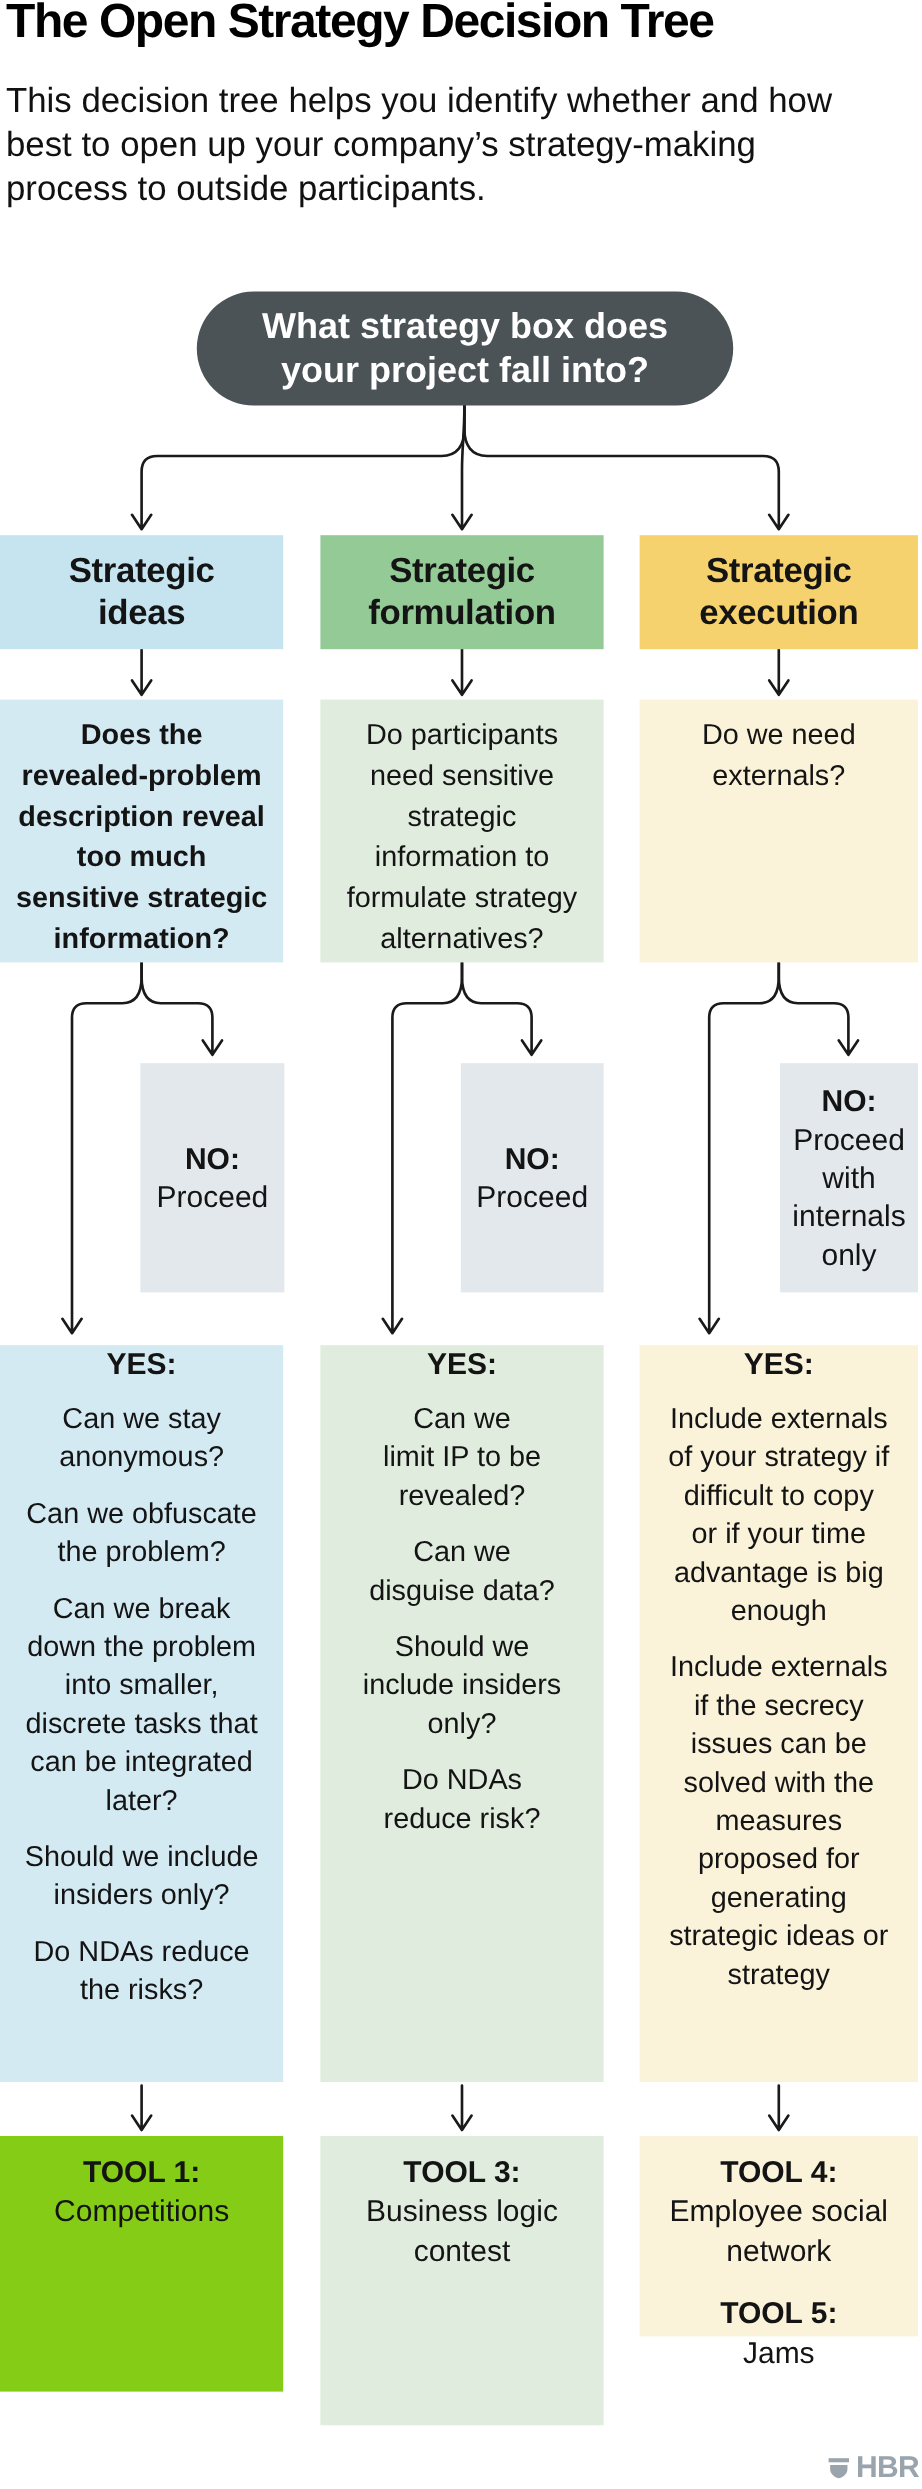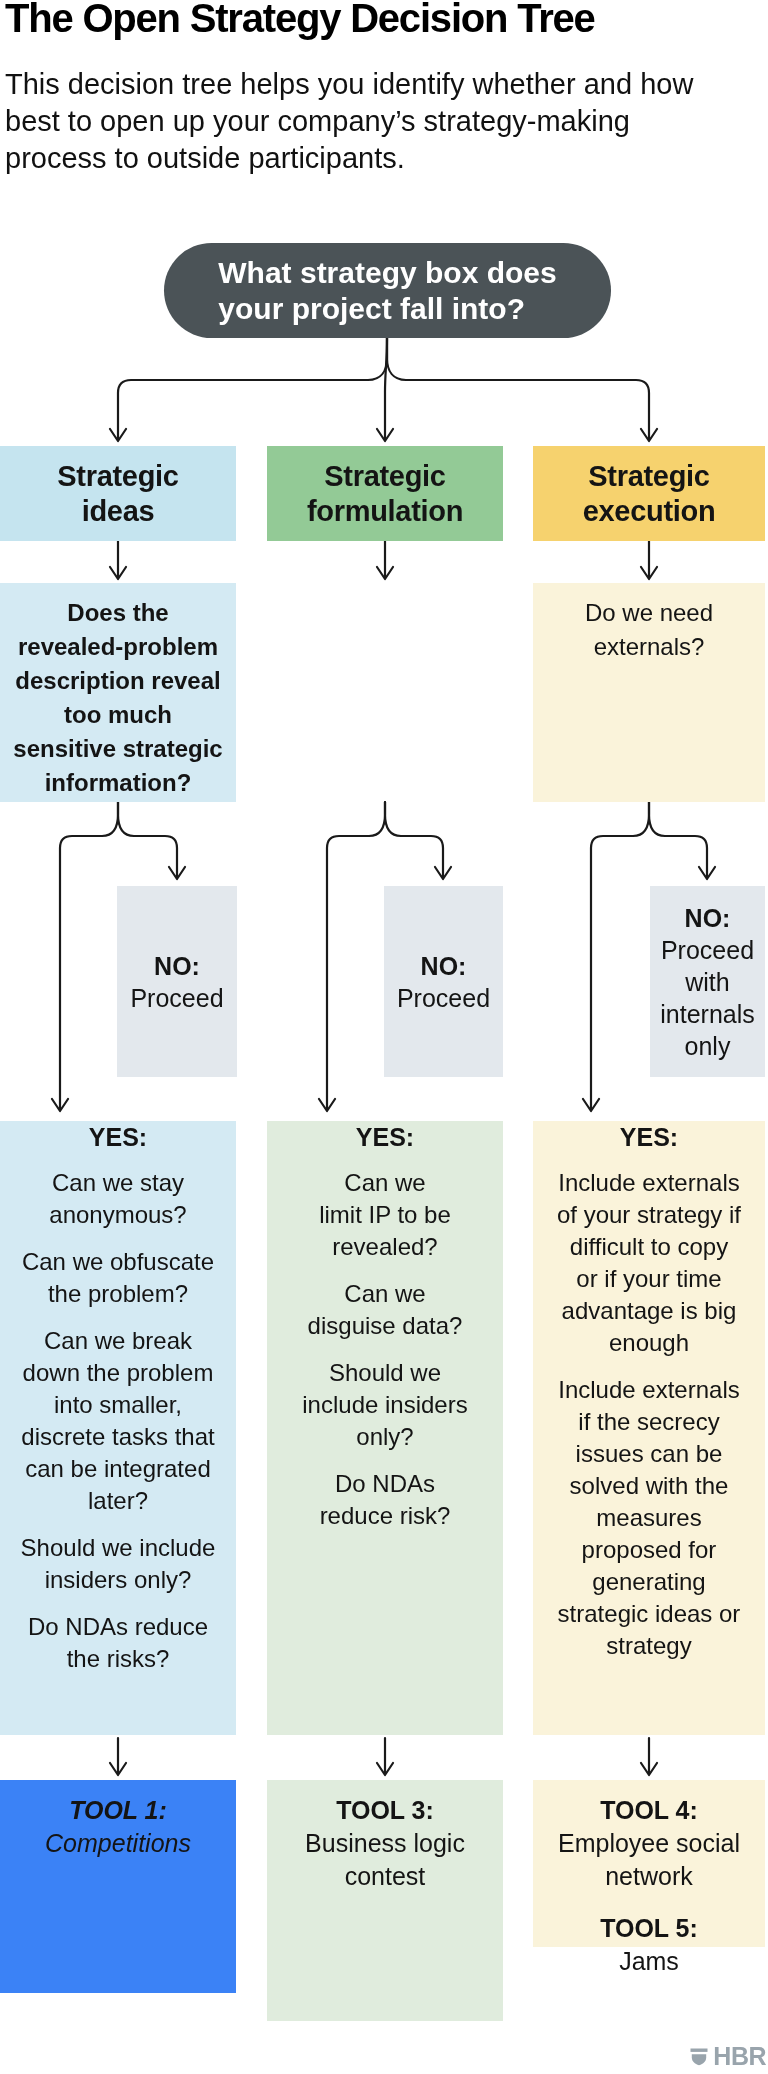--- a/index.html
+++ b/index.html
@@ -12,21 +12,21 @@
   .page-title{
     position:absolute;left:5px;top:-4px;margin:0;font-size:40px;font-weight:bold;
     letter-spacing:-1.2px;color:#000;white-space:nowrap;
   }
   .page-subtitle{
     position:absolute;left:5px;top:66px;margin:0;font-size:29px;line-height:37px;
     color:#111;white-space:pre-line;
   }
   .pill{
     position:absolute;left:164px;top:243px;width:447px;height:95px;border-radius:48px;
-    display:flex;align-items:center;justify-content:center;
+    display:flex;align-items:center;justify-content:center;text-align:center;
     color:#fff;font-weight:bold;font-size:30px;line-height:36px;white-space:pre-line;
   }
   .box{position:absolute;text-align:center;box-sizing:border-box;}
   .col-header{
     display:flex;align-items:center;justify-content:center;
     font-weight:bold;font-size:29px;line-height:35px;white-space:pre-line;letter-spacing:-0.3px;
   }
   .question{font-size:24px;line-height:34px;padding-top:13px;white-space:pre-line;}
   .no-box{display:flex;flex-direction:column;align-items:center;justify-content:center;
     font-size:25px;line-height:32px;}
@@ -86,20 +86,26 @@
 formulation</div>
   <div class="box col-header" style="left: 533px; top: 446px; width: 232px; height: 95px; background: rgb(246, 210, 110);">Strategic
 execution</div>
 
   <div class="box question" style="left: 0px; top: 583px; width: 236px; height: 219px; background: rgb(212, 234, 243); font-weight: bold;">Does the
 revealed-problem
 description reveal
 too much
 sensitive strategic
 information?</div>
+  <div class="box question" style="left: 267px; top: 583px; width: 236px; height: 219px; background: rgb(224, 236, 221);">Do participants
+need sensitive
+strategic
+information to
+formulate strategy
+alternatives?</div>
   <div class="box question" style="left: 533px; top: 583px; width: 232px; height: 219px; background: rgb(250, 243, 218);">Do we need
 externals?</div>
 
   <div class="box no-box" style="left: 117px; top: 886px; width: 120px; height: 191px; background: rgb(227, 232, 237);">
     <div class="no-label">NO:</div>
     <div class="no-text">Proceed</div>
   </div>
   <div class="box no-box" style="left: 384px; top: 886px; width: 119px; height: 191px; background: rgb(227, 232, 237);">
     <div class="no-label">NO:</div>
     <div class="no-text">Proceed</div>
@@ -160,21 +166,21 @@
 issues can be
 solved with the
 measures
 proposed for
 generating
 strategic ideas or
 strategy</p>
       </div>
   </div>
 
-  <div class="box tool-box" style="left: 0px; top: 1780px; width: 236px; height: 213px; background: #3b82f6; font-style: italic;">
+  <div class="box tool-box" style="left: 0px; top: 1780px; width: 236px; height: 213px; background: #84cc16;">
       <div class="tool">
         <div class="tool-label">TOOL 1:</div>
         <div class="tool-name">Competitions</div>
       </div>
     </div>
   <div class="box tool-box" style="left: 267px; top: 1780px; width: 236px; height: 241px; background: rgb(224, 236, 221);">
       <div class="tool">
         <div class="tool-label">TOOL 3:</div>
         <div class="tool-name">Business logic
 contest</div>

